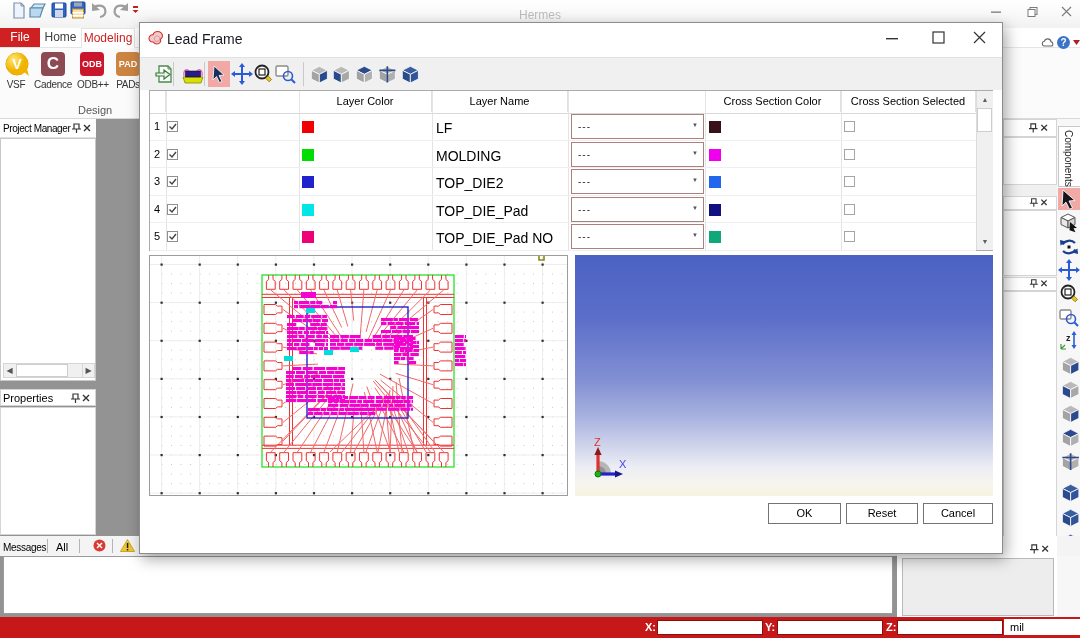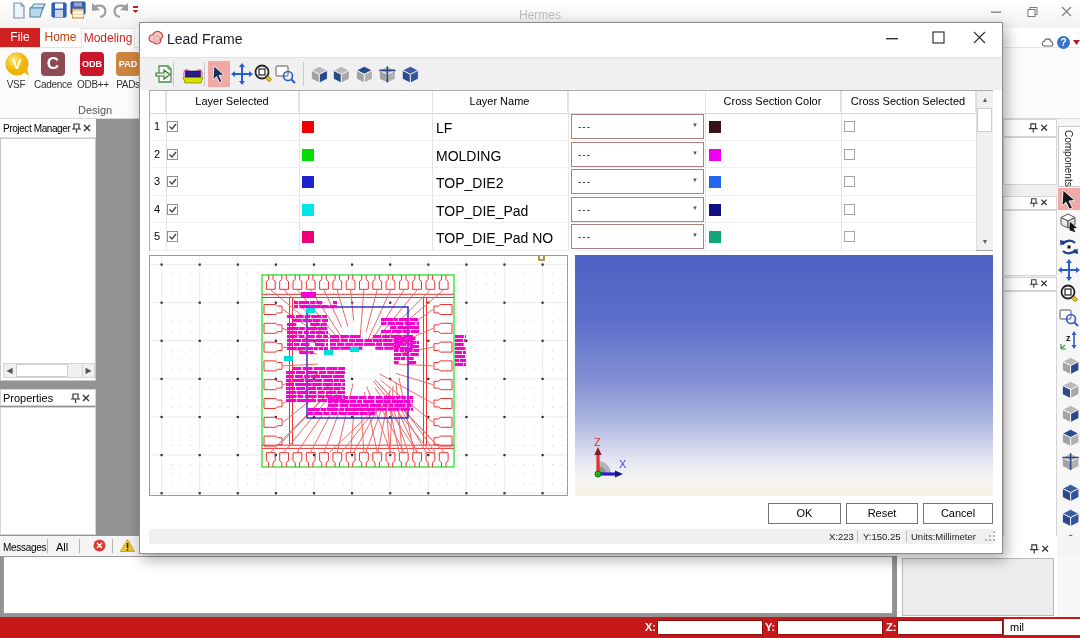--- a/index.html
+++ b/index.html
@@ -81,21 +81,21 @@
 <div class="abs" id="winbtns">
   <svg width="100" height="22" viewBox="0 0 100 22" style="position:absolute;left:983px;top:0;" xmlns="http://www.w3.org/2000/svg">
     <rect x="8" y="11.5" width="10" height="1.3" fill="#7a7a7a"></rect>
     <rect x="47" y="7.5" width="7" height="7" fill="none" stroke="#7a7a7a" stroke-width="1"></rect>
     <rect x="45" y="9.5" width="7" height="7" fill="#fff" stroke="#7a7a7a" stroke-width="1"></rect>
     <path d="M79 7l9 9M88 7l-9 9" stroke="#7a7a7a" stroke-width="1.1"></path>
   </svg>
 </div>
 <div class="abs" id="tabrow">
   <div class="tab" style="left:0;width:40px;background:#cf2121;color:#fff;">File</div>
-  <div class="tab" style="left:40px;width:41px;color:#c2410c;">Home</div>
+  <div class="tab" style="left:40px;width:41px;color:#404040;">Home</div>
   <div class="tab" style="left:81px;width:52px;color:#c22;border:1px solid #e4e4e4;border-bottom:none;background:#fff;">Modeling</div>
 </div>
 <div class="abs" id="ribbon">
 
   <svg width="30" height="28" viewBox="0 0 30 28" style="position:absolute;left:3px;top:4px;">
     <circle cx="14" cy="12" r="11" fill="#f8c800" stroke="#d89c00" stroke-width="1"></circle>
     <circle cx="14" cy="12" r="11" fill="url(#gv)" stroke="none"></circle>
     <defs>
         <radialGradient id="gv" cx="0.35" cy="0.3">
           <stop offset="0" stop-color="#ffe977"></stop>
@@ -372,21 +372,21 @@
         <use href="#cube-g4" transform="translate(1,1) scale(1.15)"></use>
       </svg>
     <svg width="22" height="22" style="position:absolute;left:259px;top:5px;">
         <use href="#cube-b" transform="translate(1,1) scale(1.15)"></use>
       </svg>
   </div>
   <div class="abs" id="tbl">
 
     <div style="position:absolute;left:0;top:0;width:842px;height:22px;background:#fff;border-bottom:1px solid #d9d9d9;"></div>
     <div class="th" style="left:0;width:16px;"></div>
-    <div class="th" style="left:16px;width:133px;">Layer Selected</div>
+    <div class="th" style="left:149px;width:133px;">Layer Color</div>
     <div class="th" style="left:282px;width:136px;">Layer Name</div>
     <div class="th" style="left:691px;width:135px;">Cross Section Selected</div>
     <div class="th" style="left:555px;width:136px;">Cross Section Color</div>
 
     <div class="cline" style="left:16px;"></div>
     <div class="cline" style="left:149px;"></div>
     <div class="cline" style="left:282px;"></div>
     <div class="cline" style="left:418px;"></div>
     <div class="cline" style="left:555px;"></div>
     <div class="cline" style="left:691px;"></div>
@@ -846,30 +846,13 @@
       <rect x="23" y="35.4" width="18" height="3.2" fill="#2222cc"></rect>
       <path d="M48 37l-8-3.6v7.2z" fill="#16168a"></path>
       <circle cx="23" cy="37" r="3" fill="#18b418" stroke="#0a7a0a"></circle>
       <text x="19" y="9" font-size="11" fill="#e03030" font-family="Liberation Sans">Z</text>
       <text x="44" y="31" font-size="11" fill="#4444ee" font-family="Liberation Sans">X</text>
     </svg>
   </div>
   <div class="dbtn" style="left:628px;width:73px;">OK</div>
   <div class="dbtn" style="left:706px;width:72px;">Reset</div>
   <div class="dbtn" style="left:783px;width:70px;">Cancel</div>
-  <div class="abs" id="dlg-status">
-    <span style="position:absolute;left:680px;top:2px;">X:223</span>
-    <div style="position:absolute;left:708px;top:2px;width:1px;height:11px;background:#bdbdbd;"></div>
-    <span style="position:absolute;left:714px;top:2px;">Y:150.25</span>
-    <div style="position:absolute;left:757px;top:2px;width:1px;height:11px;background:#bdbdbd;"></div>
-    <span style="position:absolute;left:762px;top:2px;">Units:Millimeter</span>
-    <svg width="12" height="12" style="position:absolute;left:836px;top:2px;">
-        <g fill="#b5b5b5">
-          <rect x="8" y="0" width="2" height="2"></rect>
-          <rect x="8" y="4" width="2" height="2"></rect>
-          <rect x="8" y="8" width="2" height="2"></rect>
-          <rect x="4" y="4" width="2" height="2"></rect>
-          <rect x="4" y="8" width="2" height="2"></rect>
-          <rect x="0" y="8" width="2" height="2"></rect>
-        </g>
-      </svg>
-  </div>
 </div>
 
 </body></html>

